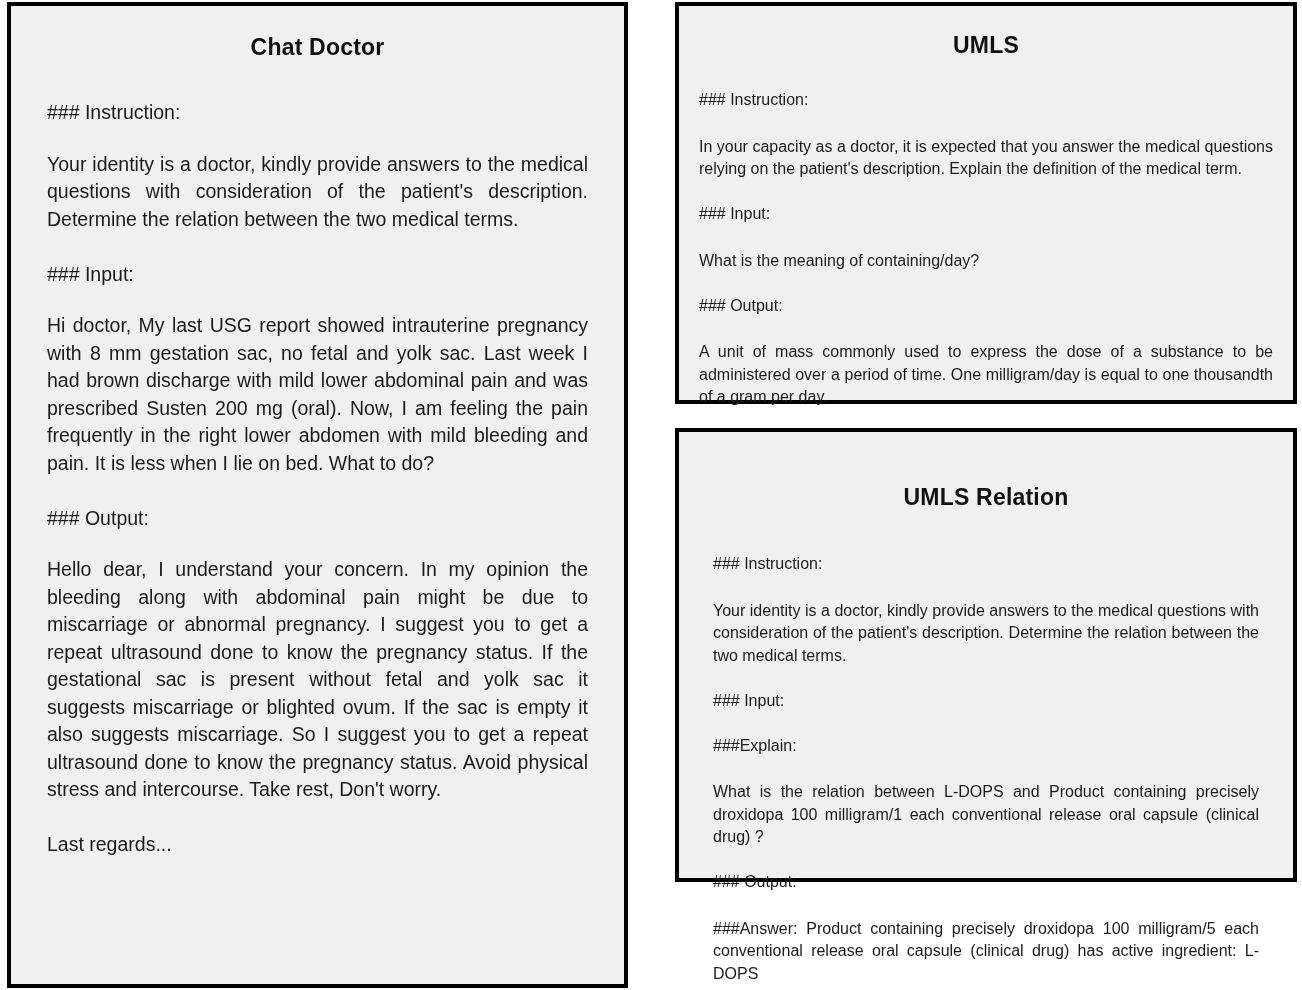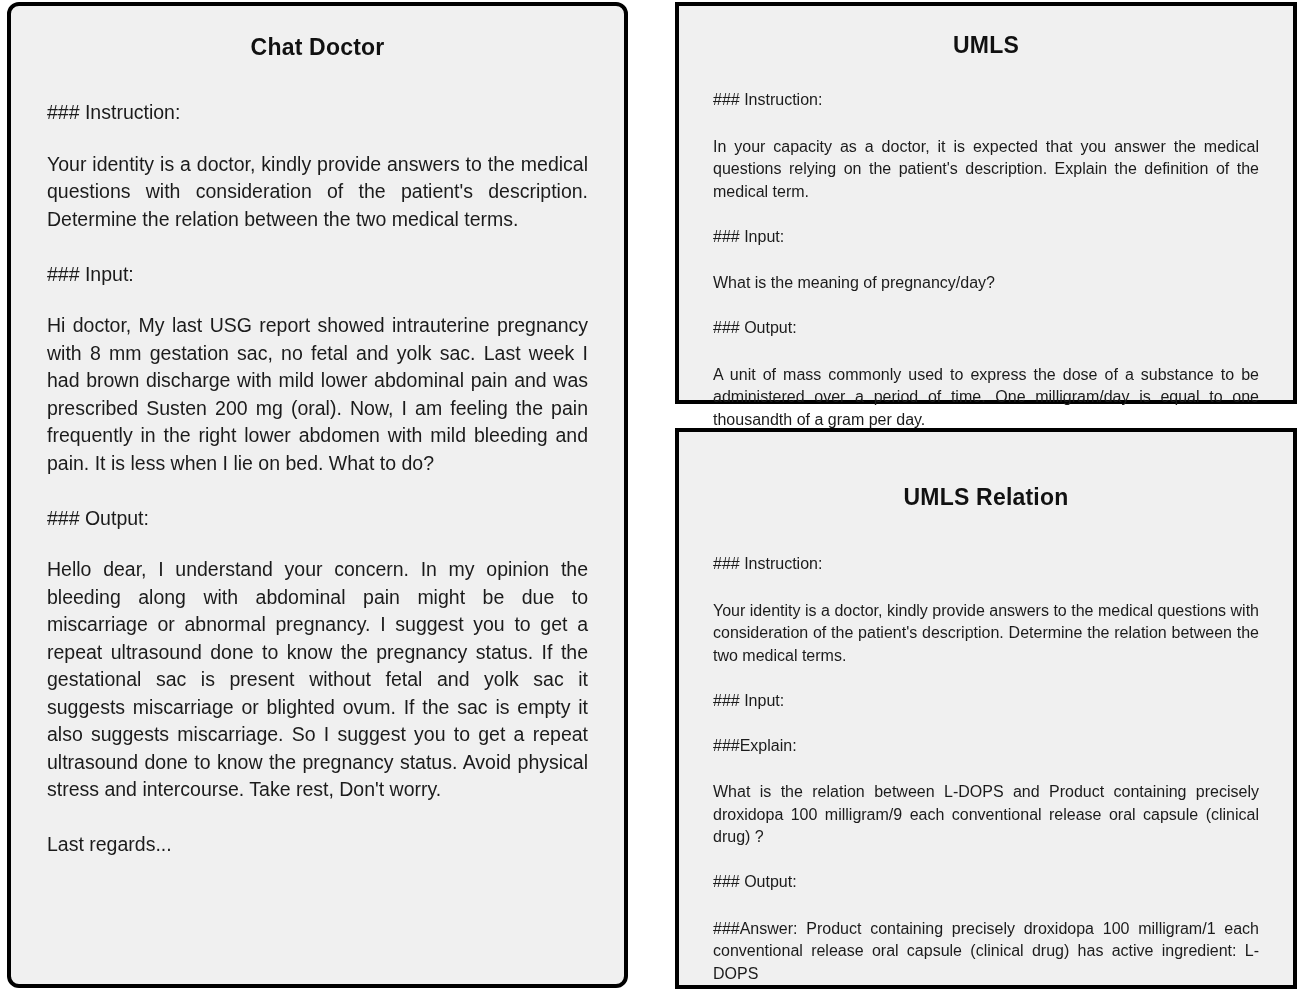--- a/index.html
+++ b/index.html
@@ -18,30 +18,29 @@
   .panel {
     position: absolute;
     background: #f0f0f0;
     border: 4px solid #000000;
     color: #1b1b1b;
   }
   .panel-left {
     left: 7px; top: 2px;
     width: 621px; height: 986px;
     padding: 28px 36px;
-    border-radius: 12px;
   }
   .panel-top-right {
     left: 675px; top: 2px;
     width: 622px; height: 402px;
-    padding: 26px 34px;
+    padding: 26px 20px;
   }
   .panel-bottom-right {
     left: 675px; top: 428px;
-    width: 622px; height: 561px;
+    width: 622px; height: 454px;
     padding: 26px 34px;
   }
   .panel-title {
     text-align: center;
     font-size: 23px;
     font-weight: bold;
     color: #111111;
     letter-spacing: 0.2px;
   }
   .panel-left .panel-title   { margin-bottom: 38px; }
@@ -85,45 +84,45 @@
 
   <section class="panel panel-top-right">
     <h2 class="panel-title">UMLS</h2>
     <div class="sections body-sm">
         <div class="section">
           <div class="section-label">### Instruction:</div>
           <p class="section-text">In your capacity as a doctor, it is expected that you answer the medical questions relying on the patient's description. Explain the definition of the medical term.</p>
         </div>
         <div class="section">
           <div class="section-label">### Input:</div>
-          <p class="section-text">What is the meaning of pregnancy/day?</p>
+          <p class="section-text">What is the meaning of containing/day?</p>
         </div>
         <div class="section">
           <div class="section-label">### Output:</div>
           <p class="section-text">A unit of mass commonly used to express the dose of a substance to be administered over a period of time. One milligram/day is equal to one thousandth of a gram per day.</p>
         </div>
       </div>
   </section>
 
   <section class="panel panel-bottom-right">
     <h2 class="panel-title">UMLS Relation</h2>
     <div class="sections body-sm">
         <div class="section">
           <div class="section-label">### Instruction:</div>
           <p class="section-text">Your identity is a doctor, kindly provide answers to the medical questions with consideration of the patient's description. Determine the relation between the two medical terms.</p>
         </div>
         <div class="section">
           <div class="section-label">### Input:</div>
         </div>
         <div class="section">
           <div class="section-label">###Explain:</div>
-          <p class="section-text">What is the relation between L-DOPS and Product containing precisely droxidopa 100 milligram/9 each conventional release oral capsule (clinical drug) ?</p>
+          <p class="section-text">What is the relation between L-DOPS and Product containing precisely droxidopa 100 milligram/1 each conventional release oral capsule (clinical drug) ?</p>
         </div>
         <div class="section">
           <div class="section-label">### Output:</div>
         </div>
         <div class="section">
-          <p class="section-text">###Answer: Product containing precisely droxidopa 100 milligram/1 each conventional release oral capsule (clinical drug) has active ingredient: L-DOPS</p>
+          <p class="section-text">###Answer: Product containing precisely droxidopa 100 milligram/5 each conventional release oral capsule (clinical drug) has active ingredient: L-DOPS</p>
         </div>
       </div>
   </section>
 
 </div>
 
 </body></html>

